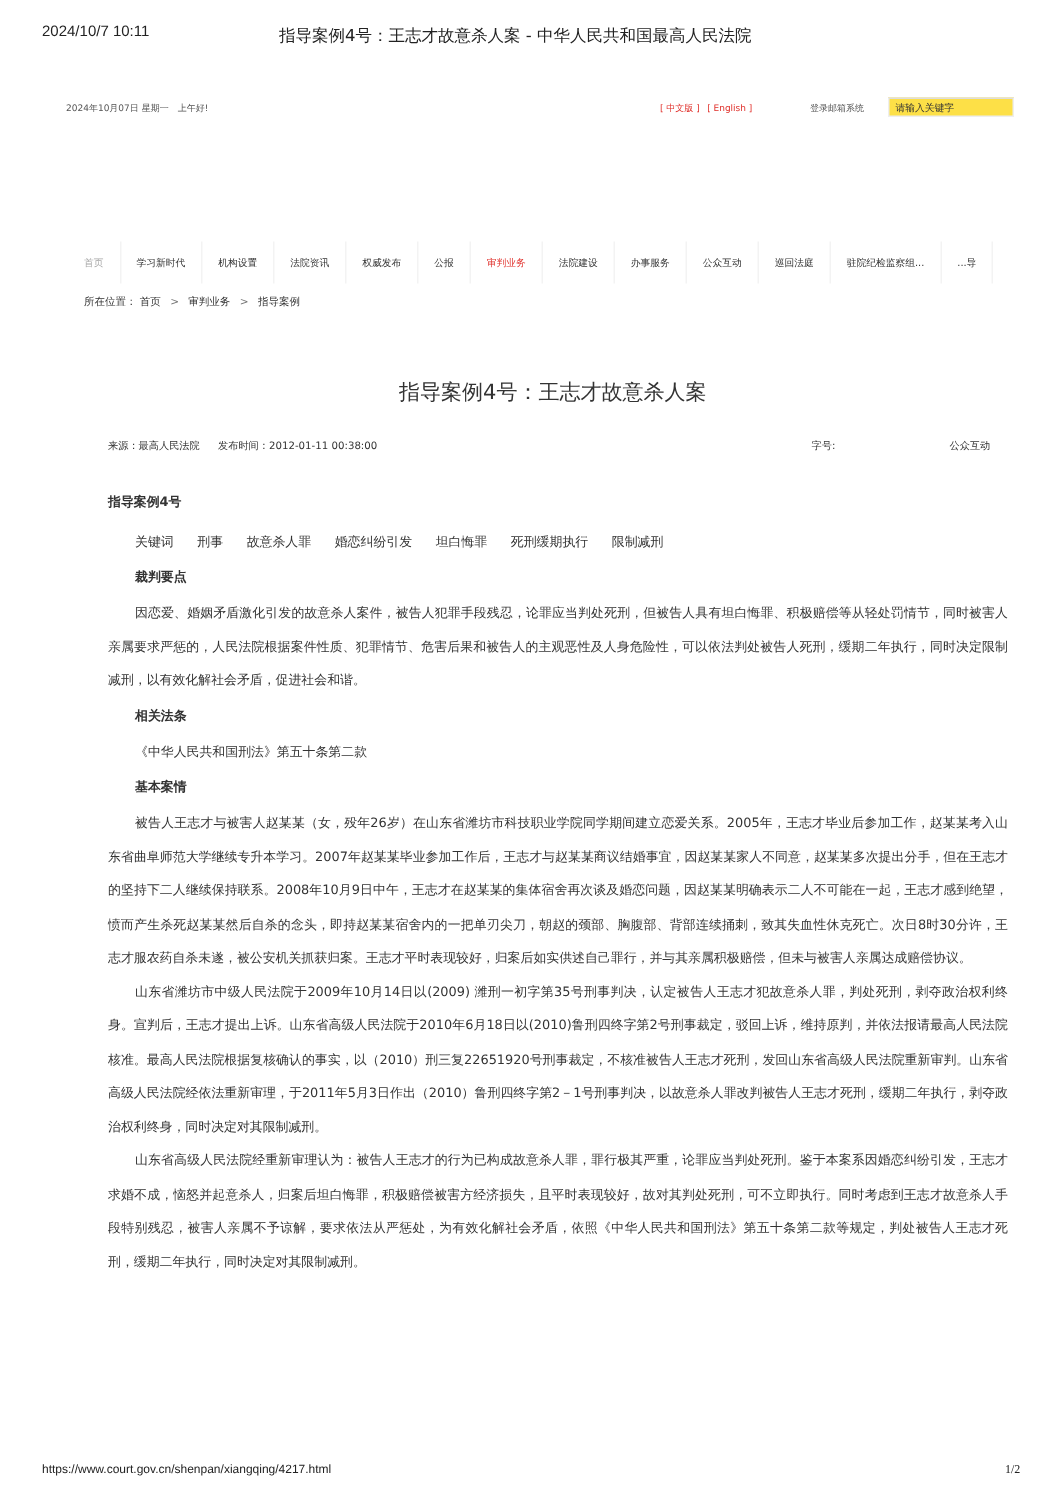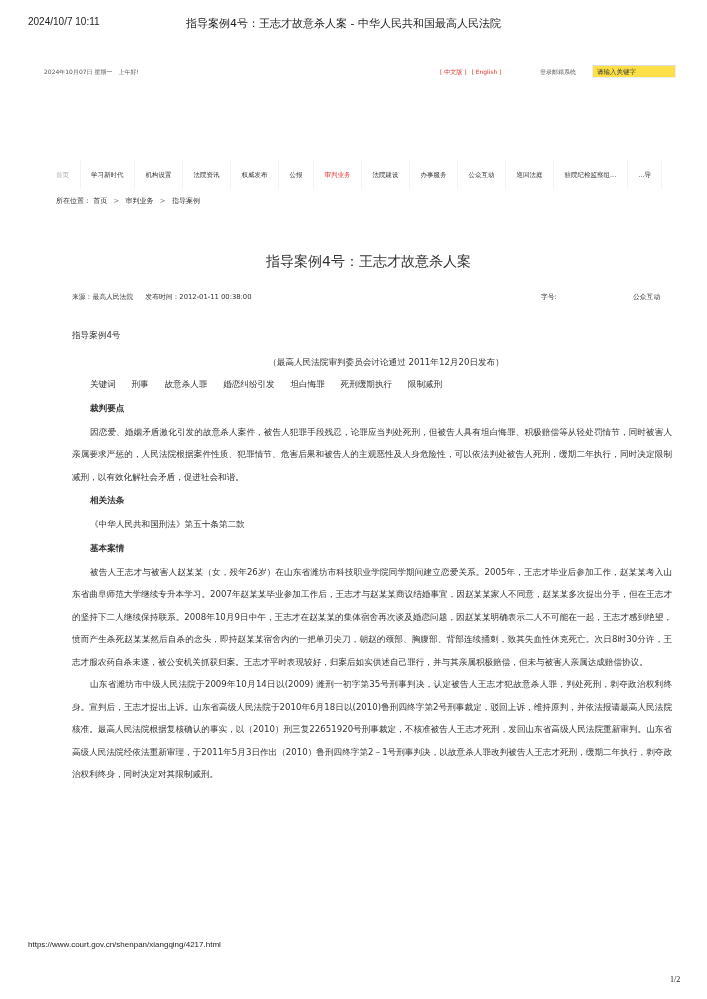--- a/index.html
+++ b/index.html
@@ -22,29 +22,29 @@
   .nav-item.active { color:#e0302b; }
   .breadcrumb { left:44px; top:196px; font-size:7px; color:#333;margin-left:12px; }
   .breadcrumb .sep { margin:0 4px; color:#777; }
   .article-title { left:0; width:707px; top:253px; text-align:center; font-size:14px; color:#333; padding-left:30px; box-sizing:border-box; }
   .meta { left:72px; top:292px; font-size:6.8px; color:#333; }
   .meta span { margin-right:10px; }
   .meta-font { left:541px; top:292px; font-size:6.8px; color:#333; }
   .meta-print { left:633px; top:292px; font-size:6.8px; color:#333; cursor:pointer; }
   .content { left:72px; top:324px; width:600px; font-size:8.6px; line-height:22.5px; color:#333; }
   .content p { margin:0; }
-  .content .case-no { font-weight:normal; margin-bottom:4px; }
+  .content .case-no { font-weight:bold; margin-bottom:4px; }
   .content .case-name { text-align:center; font-weight:bold; padding-left:28px; }
   .content .case-sub { text-align:center; padding-left:28px; }
   .content .kw { font-weight:normal; padding-left:18px; word-spacing:4px; }
   .content .kw span { margin-right:9px; }
   .content h4 { margin:0; font-size:8.6px; font-weight:bold; padding-left:18px; line-height:25px; }
   .content .para { text-indent:18px; text-align:justify; }
   .content .law { padding-left:18px; }
-  .print-foot-url { left:28px; top:940px; font-size:8px; color:#222; font-family:"Liberation Sans", sans-serif; }
+  .print-foot-url { left:28px; top:975px; font-size:8px; color:#222; font-family:"Liberation Sans", sans-serif; }
   .print-foot-page { left:670px; top:975px; font-size:8px; color:#222; font-family:Liberation Serif, serif; }
 </style>
 </head>
 <body>
 
 <div class="abs print-head-time">2024/10/7 10:11</div>
 <div class="abs print-head-title">指导案例4号：王志才故意杀人案 - 中华人民共和国最高人民法院</div>
 
 <div class="abs topbar-date">2024年10月07日 星期一　上午好!</div>
 <div class="abs topbar-lang">
@@ -83,21 +83,20 @@
 
 <div class="abs meta">
   <span>来源：最高人民法院</span>
   <span>发布时间：2012-01-11 00:38:00</span>
 </div>
 <div class="abs meta-font">字号:</div>
 <div class="abs meta-print">公众互动</div>
 
 <div class="abs content">
   <p class="case-no">指导案例4号</p>
-  <p class="case-sub">（最高人民法院审判委员会讨论通过 2011年12月20日发布）</p>
   <p class="kw">
     <span>关键词</span>
     <span>刑事</span>
     <span>故意杀人罪</span>
     <span>婚恋纠纷引发</span>
     <span>坦白悔罪</span>
     <span>死刑缓期执行</span>
     <span>限制减刑</span>
   </p>
 
@@ -105,16 +104,17 @@
   <p class="para">因恋爱、婚姻矛盾激化引发的故意杀人案件，被告人犯罪手段残忍，论罪应当判处死刑，但被告人具有坦白悔罪、积极赔偿等从轻处罚情节，同时被害人亲属要求严惩的，人民法院根据案件性质、犯罪情节、危害后果和被告人的主观恶性及人身危险性，可以依法判处被告人死刑，缓期二年执行，同时决定限制减刑，以有效化解社会矛盾，促进社会和谐。</p>
 
   <h4>相关法条</h4>
   <p class="law">《中华人民共和国刑法》第五十条第二款</p>
 
   <h4>基本案情</h4>
   <p class="para">被告人王志才与被害人赵某某（女，殁年26岁）在山东省潍坊市科技职业学院同学期间建立恋爱关系。2005年，王志才毕业后参加工作，赵某某考入山东省曲阜师范大学继续专升本学习。2007年赵某某毕业参加工作后，王志才与赵某某商议结婚事宜，因赵某某家人不同意，赵某某多次提出分手，但在王志才的坚持下二人继续保持联系。2008年10月9日中午，王志才在赵某某的集体宿舍再次谈及婚恋问题，因赵某某明确表示二人不可能在一起，王志才感到绝望，愤而产生杀死赵某某然后自杀的念头，即持赵某某宿舍内的一把单刃尖刀，朝赵的颈部、胸腹部、背部连续捅刺，致其失血性休克死亡。次日8时30分许，王志才服农药自杀未遂，被公安机关抓获归案。王志才平时表现较好，归案后如实供述自己罪行，并与其亲属积极赔偿，但未与被害人亲属达成赔偿协议。</p>
 
   <p class="para">山东省潍坊市中级人民法院于2009年10月14日以(2009) 潍刑一初字第35号刑事判决，认定被告人王志才犯故意杀人罪，判处死刑，剥夺政治权利终身。宣判后，王志才提出上诉。山东省高级人民法院于2010年6月18日以(2010)鲁刑四终字第2号刑事裁定，驳回上诉，维持原判，并依法报请最高人民法院核准。最高人民法院根据复核确认的事实，以（2010）刑三复22651920号刑事裁定，不核准被告人王志才死刑，发回山东省高级人民法院重新审判。山东省高级人民法院经依法重新审理，于2011年5月3日作出（2010）鲁刑四终字第2－1号刑事判决，以故意杀人罪改判被告人王志才死刑，缓期二年执行，剥夺政治权利终身，同时决定对其限制减刑。</p>
 
+  <p class="para">山东省高级人民法院经重新审理认为：被告人王志才的行为已构成故意杀人罪，罪行极其严重，论罪应当判处死刑。鉴于本案系因婚恋纠纷引发，王志才求婚不成，恼怒并起意杀人，归案后坦白悔罪，积极赔偿被害方经济损失，且平时表现较好，故对其判处死刑，可不立即执行。同时考虑到王志才故意杀人手段特别残忍，被害人亲属不予谅解，要求依法从严惩处，为有效化解社会矛盾，依照《中华人民共和国刑法》第五十条第二款等规定，判处被告人王志才死刑，缓期二年执行，同时决定对其限制减刑。</p>
 </div>
 
 <div class="abs print-foot-url">https://www.court.gov.cn/shenpan/xiangqing/4217.html</div>
 <div class="abs print-foot-page">1/2</div>
 
 </body></html>

